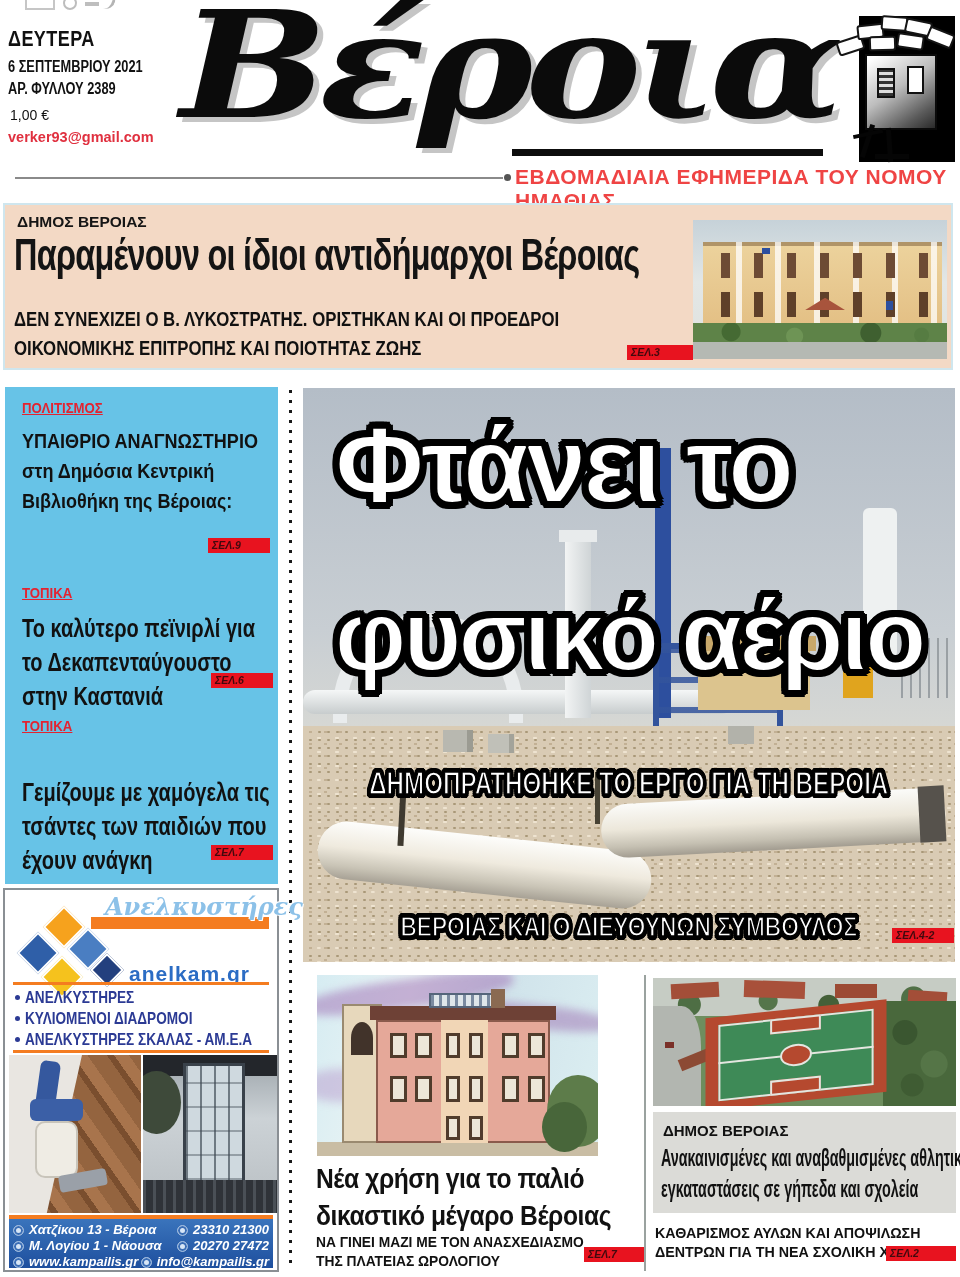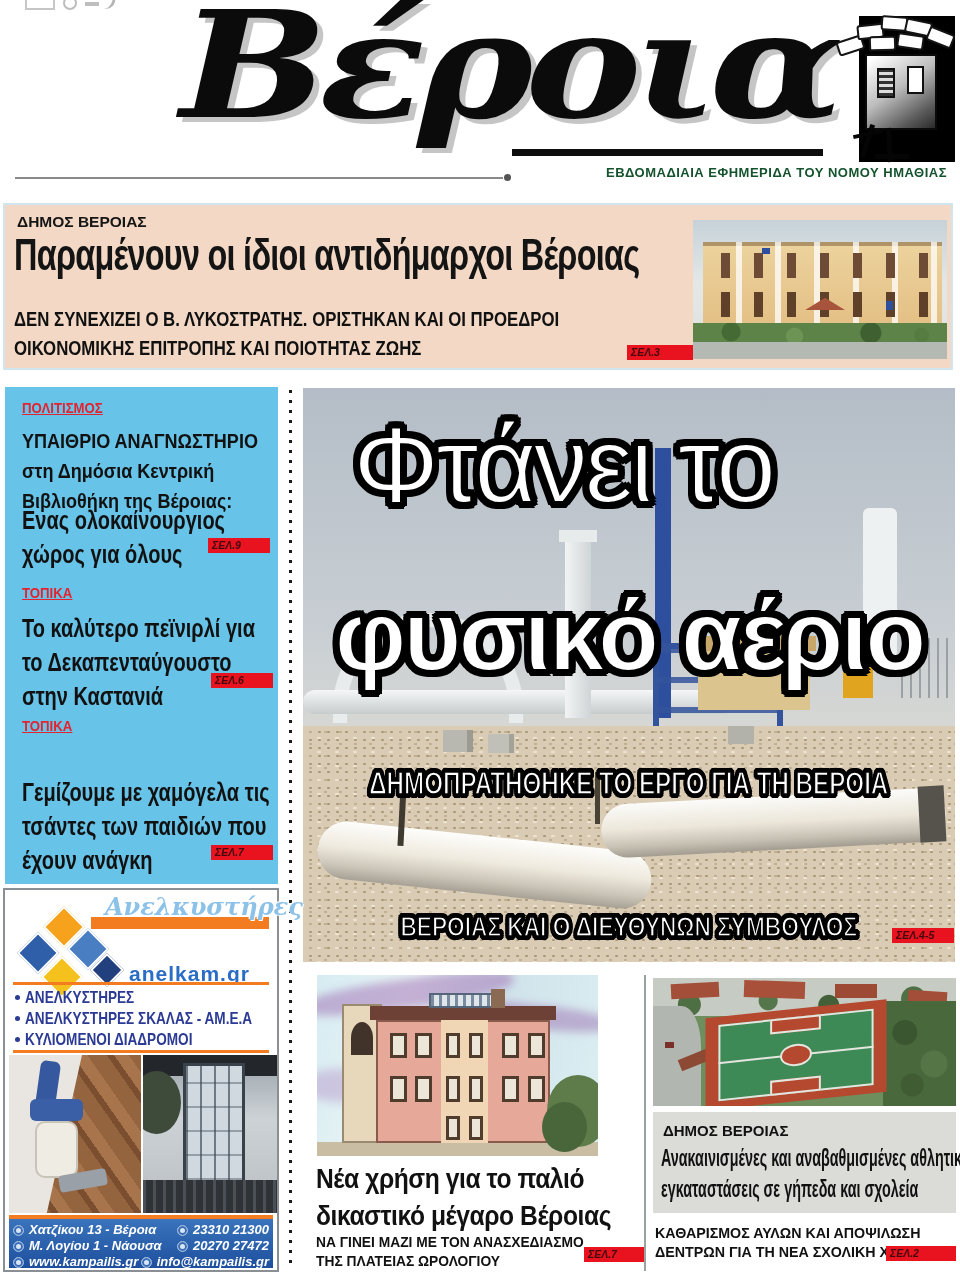--- a/index.html
+++ b/index.html
@@ -40,20 +40,27 @@
 
 <div class="abs" style="left:0;top:0;width:960px;height:200px">
 
   <div class="abs" style="left:25px;top:0;width:120px;height:11px;opacity:.55">
     <span class="abs" style="left:0;top:0;width:30px;height:10px;border:2px solid #999;border-top:none"></span>
     <span class="abs" style="left:38px;top:-4px;width:14px;height:14px;border:2px solid #888;border-radius:50%"></span>
     <span class="abs" style="left:60px;top:2px;width:14px;height:4px;background:#8a8a8a"></span>
     <span class="abs" style="left:80px;top:-6px;width:10px;height:16px;border-right:3px solid #777;border-radius:0 0 14px 0;transform:rotate(14deg)"></span>
   </div>
 
+  <div class="abs" style="left:8px;top:26px;width:170px">
+    <div class="cnd b" style="font-size:22px;transform:scaleX(.82);letter-spacing:.5px">ΔΕΥΤΕΡΑ</div><br>
+    <div class="cnd b" style="font-size:16px;transform:scaleX(.8);margin-top:6px">6 ΣΕΠΤΕΜΒΡΙΟΥ 2021</div><br>
+    <div class="cnd b" style="font-size:16px;transform:scaleX(.8);margin-top:4px">ΑΡ. ΦΥΛΛΟΥ 2389</div><br>
+    <div style="font-size:14px;margin:9px 0 0 2px">1,00 €</div>
+    <div class="b" style="font-size:14.5px;color:#e0303f;margin-top:6px">verker93@gmail.com</div>
+  </div>
 
   <div class="abs" style="left:180px;top:-22px;width:660px;height:185px;overflow:visible;
               font-family:'DejaVu Serif',serif;font-style:italic;font-weight:bold;font-size:148px;
               letter-spacing:-7px;color:#0b0b0b;transform:scaleX(1.18);transform-origin:0 50%;
               text-shadow:5px 5px 0 rgba(110,110,110,.4), -1px -1px 0 #fff">Βέροια</div>
   <div class="abs" style="left:512px;top:149px;width:311px;height:7px;background:#0d0d0d"></div>
 
   <div class="abs" style="left:835px;top:12px;width:122px;height:152px">
     <div class="abs" style="left:24px;top:4px;width:96px;height:146px;background:#000"></div>
     <span class="tile" style="left:2px;top:26px;transform:rotate(-18deg)"></span>
@@ -67,21 +74,21 @@
     <div class="abs" style="left:42px;top:56px;width:18px;height:30px;background:repeating-linear-gradient(0deg,#333 0 3px,#ddd 3px 6px);border:2px solid #111"></div>
     <div class="abs" style="left:72px;top:54px;width:17px;height:28px;background:#fff;border:2px solid #111"></div>
     <div class="abs" style="left:30px;top:112px;width:5px;height:34px;background:#050505;transform:rotate(18deg)"></div>
     <div class="abs" style="left:52px;top:116px;width:5px;height:34px;background:#050505;transform:rotate(-4deg)"></div>
     <div class="abs" style="left:18px;top:120px;width:30px;height:4px;background:#050505;transform:rotate(-12deg)"></div>
     <div class="abs" style="left:40px;top:142px;width:34px;height:5px;background:#050505"></div>
   </div>
 
   <div class="abs" style="left:15px;top:177px;width:488px;height:2px;background:#8a8a8a"></div>
   <div class="abs" style="left:504px;top:174px;width:7px;height:7px;border-radius:50%;background:#555"></div>
-  <div class="abs b" style="left:515px;top:165px;width:432px;text-align:right;font-size:13px;color:#14532d;letter-spacing:.5px">ΕΒΔΟΜΑΔΙΑΙΑ ΕΦΗΜΕΡΙΔΑ ΤΟΥ ΝΟΜΟΥ ΗΜΑΘΙΑΣ</div>
+  <div class="abs b" style="left:515px;top:165px;width:432px;font-size:21px;color:#ef4444;letter-spacing:.5px">ΕΒΔΟΜΑΔΙΑΙΑ ΕΦΗΜΕΡΙΔΑ ΤΟΥ ΝΟΜΟΥ ΗΜΑΘΙΑΣ</div>
 </div>
 
 <div class="abs" style="left:3px;top:203px;width:950px;height:167px;background:#f3d9c5;border:2px solid #cfe6ee">
   <div class="abs b" style="left:12px;top:8px;font-size:15.5px;color:#151515">ΔΗΜΟΣ ΒΕΡΟΙΑΣ</div>
   <div class="abs" style="left:9px;top:24px">
     <span class="cnd" style="font-weight:bold;font-size:45px;letter-spacing:-1px;color:#141414;transform:scaleX(.72)">Παραμένουν οι ίδιοι αντιδήμαρχοι Βέροιας</span>
   </div>
   <div class="abs b" style="left:9px;top:100px;line-height:27px">
     <span class="cnd" style="font-size:21px;transform:scaleX(.8)">ΔΕΝ ΣΥΝΕΧΙΖΕΙ Ο Β. ΛΥΚΟΣΤΡΑΤΗΣ. ΟΡΙΣΤΗΚΑΝ ΚΑΙ ΟΙ ΠΡΟΕΔΡΟΙ</span><br>
     <span class="cnd" style="font-size:21px;transform:scaleX(.8)">ΟΙΚΟΝΟΜΙΚΗΣ ΕΠΙΤΡΟΠΗΣ ΚΑΙ ΠΟΙΟΤΗΤΑΣ ΖΩΗΣ</span>
@@ -103,24 +110,20 @@
   </div>
 </div>
 
 <div class="abs" style="left:5px;top:387px;width:273px;height:497px;background:#67c3e7">
   <span class="abs cat cnd" style="left:17px;top:12px;transform:scaleX(.88)">ΠΟΛΙΤΙΣΜΟΣ</span>
   <div class="abs b" style="left:17px;top:40px;line-height:28px">
     <span class="cnd" style="font-size:20.5px;transform:scaleX(.88)">ΥΠΑΙΘΡΙΟ ΑΝΑΓΝΩΣΤΗΡΙΟ</span><br>
     <span class="cnd" style="font-size:20.5px;transform:scaleX(.88)">στη Δημόσια Κεντρική</span><br>
     <span class="cnd" style="font-size:20.5px;transform:scaleX(.88)">Βιβλιοθήκη της Βέροιας:</span>
   </div>
-  <div class="abs b" style="left:17px;top:118px;line-height:31px">
-    <span class="cnd" style="font-size:25px;transform:scaleX(.8)">Ενας ολοκαίνουργιος</span><br>
-    <span class="cnd" style="font-size:25px;transform:scaleX(.8)">χώρος για όλους</span>
-  </div>
   <span class="badge" style="left:203px;top:151px">ΣΕΛ.9</span>
 
   <span class="abs cat cnd" style="left:17px;top:197px;transform:scaleX(.88)">ΤΟΠΙΚΑ</span>
   <div class="abs b" style="left:17px;top:226px;line-height:31px">
     <span class="cnd" style="font-size:25px;transform:scaleX(.8)">Το καλύτερο πεϊνιρλί για</span><br>
     <span class="cnd" style="font-size:25px;transform:scaleX(.8)">το Δεκαπενταύγουστο</span><br>
     <span class="cnd" style="font-size:25px;transform:scaleX(.8)">στην Καστανιά</span>
   </div>
   <span class="badge" style="left:206px;top:286px">ΣΕΛ.6</span>
 
@@ -158,29 +161,29 @@
   <div class="abs" style="left:425px;top:338px;width:26px;height:18px;background:#b2b2aa"></div>
 
   <div class="abs" style="left:14px;top:448px;width:335px;height:58px;border-radius:29px;transform:rotate(6deg);
               background:linear-gradient(180deg,#fdfdfb 0%,#efeade 45%,#c9c4b6 78%,#a7a195 100%)"></div>
   <div class="abs" style="left:298px;top:408px;width:345px;height:54px;border-radius:27px;transform:rotate(-3deg);
               background:linear-gradient(180deg,#fbfbf9 0%,#ece7da 48%,#c5c0b2 80%,#a29c90 100%)"></div>
   <div class="abs" style="left:616px;top:398px;width:26px;height:56px;background:#56524c;transform:rotate(-3deg)"></div>
   <div class="abs" style="left:96px;top:398px;width:6px;height:60px;background:#3f3a30;transform:rotate(3deg)"></div>
   <div class="abs" style="left:292px;top:384px;width:5px;height:52px;background:#474234"></div>
 
-  <div class="abs otl" style="left:0;top:14px;width:520px;text-align:center;font-weight:normal;font-size:108px;letter-spacing:-3px">Φτάνει το</div>
+  <div class="abs otl" style="left:0;top:14px;width:520px;text-align:center;font-weight:bold;font-size:108px;letter-spacing:-3px">Φτάνει το</div>
   <div class="abs ctr" style="top:378px">
     <span class="otl-sm b" style="white-space:nowrap;font-size:31px;transform:scaleX(.78)">ΔΗΜΟΠΡΑΤΗΘΗΚΕ ΤΟ ΕΡΓΟ ΓΙΑ ΤΗ ΒΕΡΟΙΑ</span>
   </div>
   <div class="abs otl" style="left:0;top:190px;width:652px;text-align:center;font-weight:bold;font-size:100px;letter-spacing:-3px">φυσικό αέριο</div>
   <div class="abs ctr" style="top:524px">
     <span class="otl-sm b" style="white-space:nowrap;font-size:27px;transform:scaleX(.84)">ΒΕΡΟΙΑΣ ΚΑΙ Ο ΔΙΕΥΘΥΝΩΝ ΣΥΜΒΟΥΛΟΣ</span>
   </div>
-  <span class="badge" style="left:589px;top:540px">ΣΕΛ.4-5</span>
+  <span class="badge" style="left:589px;top:540px">ΣΕΛ.4-2</span>
 </div>
 
 <div class="abs" style="left:3px;top:888px;width:276px;height:384px;background:#fff;border:2px solid #8a8f94">
 
   <div class="abs" style="left:10px;top:10px;width:110px;height:100px">
     <span class="cube" style="left:34px;top:12px;background:#f6a21d"></span>
     <span class="cube" style="left:8px;top:38px;background:#2f5fa8"></span>
     <span class="cube" style="left:58px;top:34px;background:#4a7ec2"></span>
     <span class="cube" style="left:32px;top:62px;background:#f5c21d"></span>
     <span class="cube" style="left:80px;top:58px;width:24px;height:24px;background:#23407e"></span>
@@ -189,25 +192,25 @@
   <div class="abs" style="left:100px;top:4px;font:italic 800 24px/26px 'DejaVu Serif',serif;color:#8cc1e8;text-shadow:1px 1px 0 #fff,-1px -1px 0 #fff">Ανελκυστήρες</div>
   <div class="abs b" style="left:124px;top:72px;font-size:21px;color:#2b6cc4;letter-spacing:1px">anelkam.gr</div>
   <div class="rule-o" style="left:8px;top:92px;width:256px"></div>
   <div class="abs" style="left:6px;top:97px;width:262px">
     <div class="svc-row">
       <span class="svc-dot"></span>
       <span class="cnd b" style="font-size:17px;color:#2b3a94;transform:scaleX(.8)">ΑΝΕΛΚΥΣΤΗΡΕΣ</span>
     </div>
     <div class="svc-row">
       <span class="svc-dot"></span>
-      <span class="cnd b" style="font-size:17px;color:#2b3a94;transform:scaleX(.8)">ΑΝΕΛΚΥΣΤΗΡΕΣ ΣΚΑΛΑΣ - ΑΜ.Ε.Α</span>
+      <span class="cnd b" style="font-size:17px;color:#2b3a94;transform:scaleX(.8)">ΚΥΛΙΟΜΕΝΟΙ ΔΙΑΔΡΟΜΟΙ</span>
     </div>
     <div class="svc-row">
       <span class="svc-dot"></span>
-      <span class="cnd b" style="font-size:17px;color:#2b3a94;transform:scaleX(.8)">ΚΥΛΙΟΜΕΝΟΙ ΔΙΑΔΡΟΜΟΙ</span>
+      <span class="cnd b" style="font-size:17px;color:#2b3a94;transform:scaleX(.8)">ΑΝΕΛΚΥΣΤΗΡΕΣ ΣΚΑΛΑΣ - ΑΜ.Ε.Α</span>
     </div>
   </div>
   <div class="rule-o" style="left:8px;top:160px;width:256px"></div>
 
   <div class="ph" style="left:4px;top:165px;width:132px;height:158px;background:#e9e6e1">
     <div class="abs" style="left:26%;top:-10%;width:94%;height:120%;transform:rotate(0deg);
                 background:repeating-linear-gradient(55deg,#94643f 0 16px,#7a4e2e 16px 22px,#a8744c 22px 34px);
                 clip-path:polygon(34% 0,100% 0,100% 100%,0 100%)"></div>
     <div class="abs" style="left:22%;top:4%;width:15%;height:30%;background:#35589e;border-radius:6px;transform:rotate(8deg)"></div>
     <div class="abs" style="left:16%;top:28%;width:40%;height:14%;background:#3b5fa6;border-radius:6px"></div>

